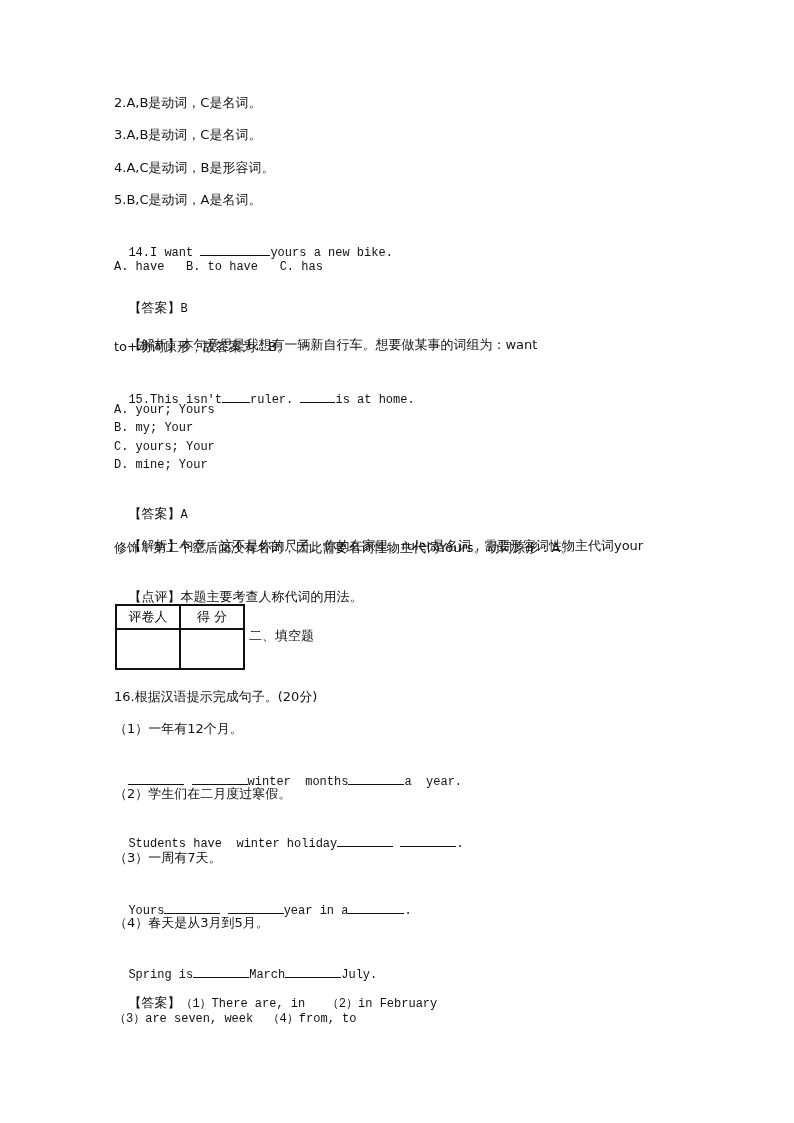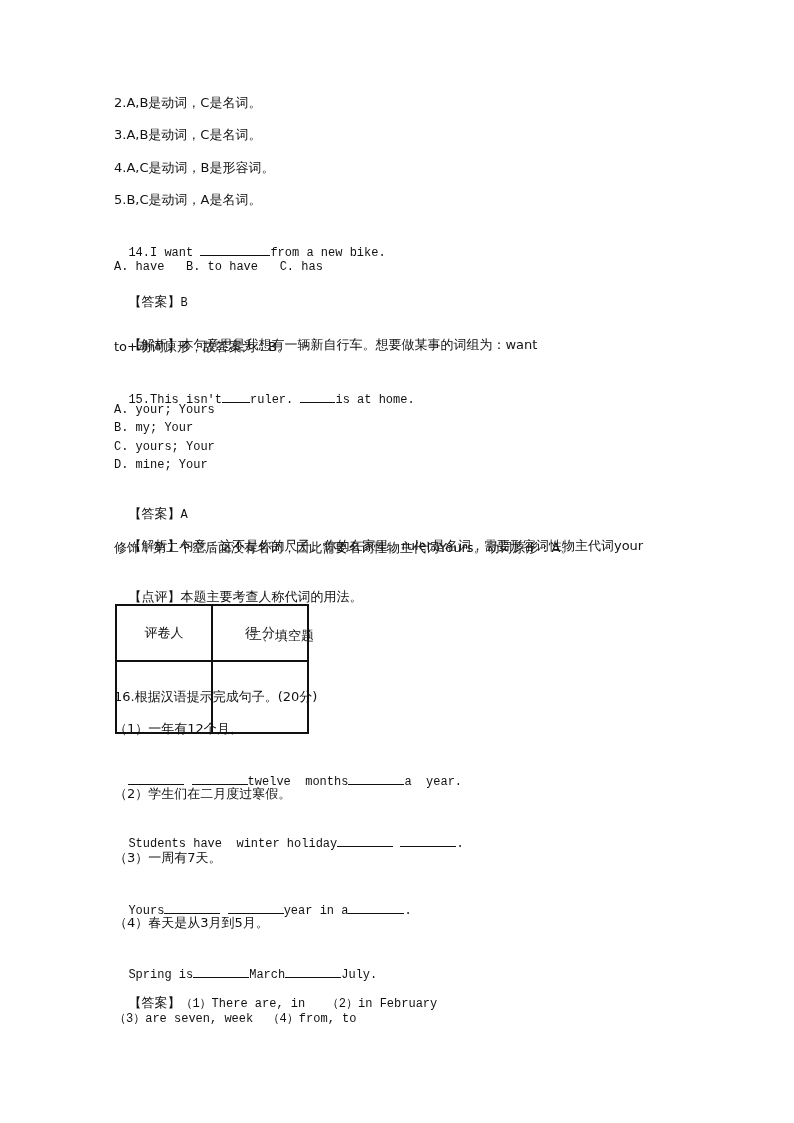--- a/index.html
+++ b/index.html
@@ -14,43 +14,43 @@
   }
   .cjk { font-family: "DejaVu Sans", sans-serif; font-size: 13px; }
   .mono { font-family: "Liberation Mono", "DejaVu Sans Mono", monospace; font-size: 12px; }
   .tag { font-family: "DejaVu Sans", sans-serif; font-size: 13px; font-weight: normal; }
   .blank { display: inline-block; border-bottom: 1px solid #111; height: 12px; vertical-align: baseline; }
   .score-table {
     position: absolute; left: 115px; top: 604px;
     border-collapse: collapse; border: 2px solid #111;
   }
   .score-table td {
-    border: 2px solid #111; width: 62px; padding: 16px; text-align: center;
+    border: 2px solid #111; width: 62px; padding: 0; text-align: center;
     font-family: "DejaVu Sans", sans-serif; font-size: 13px;
   }
   .score-table tr.head td { height: 22px; }
   .score-table tr.body td { height: 38px; }
   .section-title {
     position: absolute; left: 249px; top: 628px;
     font-family: "DejaVu Sans", sans-serif; font-size: 13px; line-height: 16px; white-space: pre; text-align: right;
   }
 </style>
 </head>
 <body>
 
 <div class="line cjk" style="top:95px">2.A,B是动词，C是名词。</div>
 <div class="line cjk" style="top:127px">3.A,B是动词，C是名词。</div>
 <div class="line cjk" style="top:160px">4.A,C是动词，B是形容词。</div>
 <div class="line cjk" style="top:192px">5.B,C是动词，A是名词。</div>
 
 <div class="line mono" style="top:227px">
-  <span>14.I want </span><span class="blank" style="width:70px"></span><span>from a new bike.</span>
+  <span>14.I want </span><span class="blank" style="width:70px"></span><span>yours a new bike.</span>
 </div>
 <div class="line mono" style="top:259px">A. have   B. to have   C. has</div>
-<div class="line" style="top:278px">
+<div class="line" style="top:284px">
   <span class="tag">【答案】</span><span class="mono">B</span>
 </div>
 <div class="line" style="top:321px">
   <span class="tag">【解析】</span><span class="cjk">本句意思是我想有一辆新自行车。想要做某事的词组为：want</span>
 </div>
 <div class="line cjk" style="top:339px">to+动词原形，故答案为：B。</div>
 
 <div class="line mono" style="top:374px">
   <span>15.This isn't</span><span class="blank" style="width:28px"></span><span>ruler. </span><span class="blank" style="width:35px"></span><span>is at home.</span>
 </div>
@@ -80,21 +80,21 @@
     <td></td>
   </tr>
 </tbody>
   </table>
 <div class="section-title">二、填空题</div>
 
 <div class="line cjk" style="top:689px">16.根据汉语提示完成句子。(20分)</div>
 
 <div class="line cjk" style="top:721px">（1）一年有12个月。</div>
 <div class="line mono" style="top:756px">
-  <span class="blank" style="width:56px"></span><span> </span><span class="blank" style="width:56px"></span><span>twelve  months</span><span class="blank" style="width:56px"></span><span>a  year.</span>
+  <span class="blank" style="width:56px"></span><span> </span><span class="blank" style="width:56px"></span><span>winter  months</span><span class="blank" style="width:56px"></span><span>a  year.</span>
 </div>
 
 <div class="line cjk" style="top:786px">（2）学生们在二月度过寒假。</div>
 <div class="line mono" style="top:818px">
   <span>Students have  winter holiday</span><span class="blank" style="width:56px"></span><span> </span><span class="blank" style="width:56px"></span><span>.</span>
 </div>
 
 <div class="line cjk" style="top:850px">（3）一周有7天。</div>
 <div class="line mono" style="top:885px">
   <span>Yours</span><span class="blank" style="width:56px"></span><span> </span><span class="blank" style="width:56px"></span><span>year in a</span><span class="blank" style="width:56px"></span><span>.</span>

